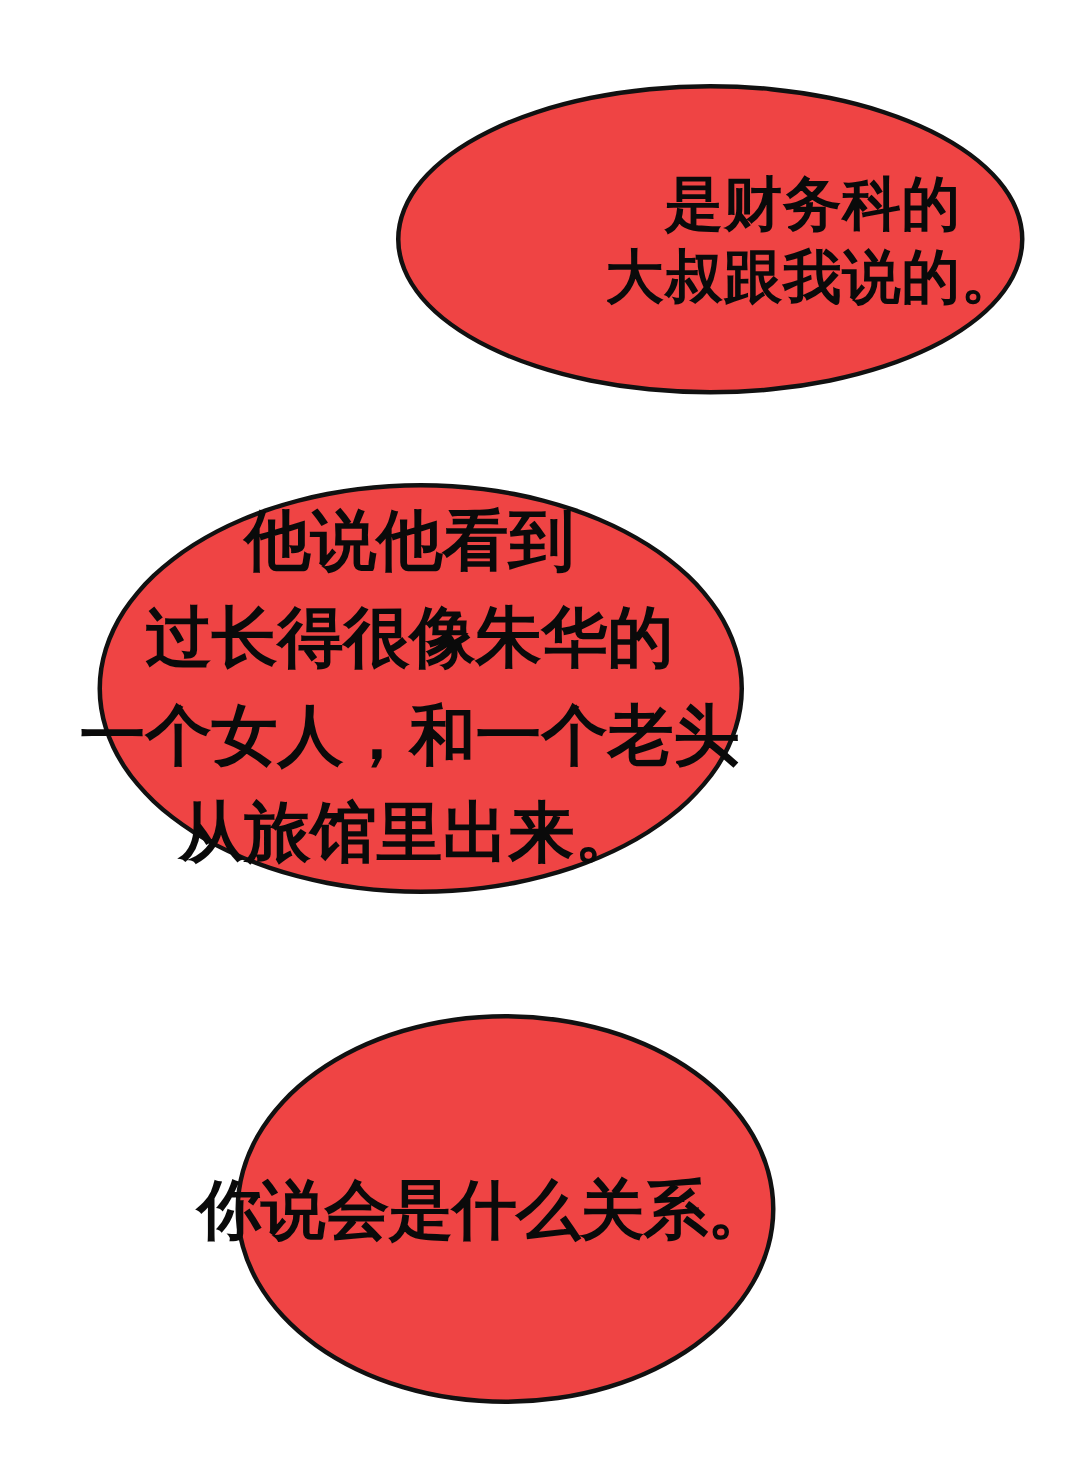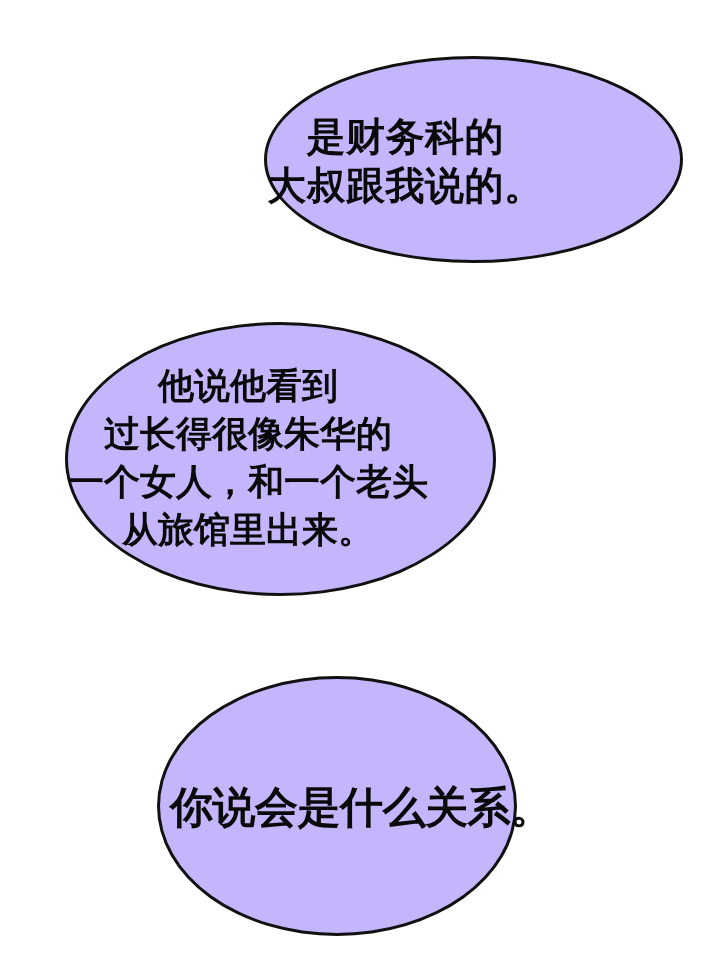--- a/index.html
+++ b/index.html
@@ -16,24 +16,24 @@
     height: 980px;
     background: #ffffff;
     overflow: hidden;
   }
   .bubble {
     position: absolute;
     box-sizing: border-box;
     border-style: solid;
     border-color: #111111;
     border-radius: 50%;
-    background: #c4b5fd;
+    background: #ef4444;
     display: flex;
     align-items: center;
-    justify-content: flex-start;
+    justify-content: flex-end;
   }
   .bubble-text {
     position: relative;
     z-index: 2;
     text-align: center;
     color: #0a0a0a;
     font-weight: 700;
     letter-spacing: 0px;
     white-space: pre;
     line-height: 1.0;
@@ -54,22 +54,22 @@
   }
   
   #bubble-2 {
     left: 65px;
     top: 322px;
     width: 431px;
     height: 274px;
     border-width: 3px;
   }
   #bubble-2 .bubble-text {
-    font-size: 36px;
-    line-height: 48px;
+    font-size: 44px;
+    line-height: 65px;
     margin-top: -2px;
   }
   
   #bubble-3 {
     left: 157px;
     top: 676px;
     width: 360px;
     height: 260px;
     border-width: 3px;
   }

